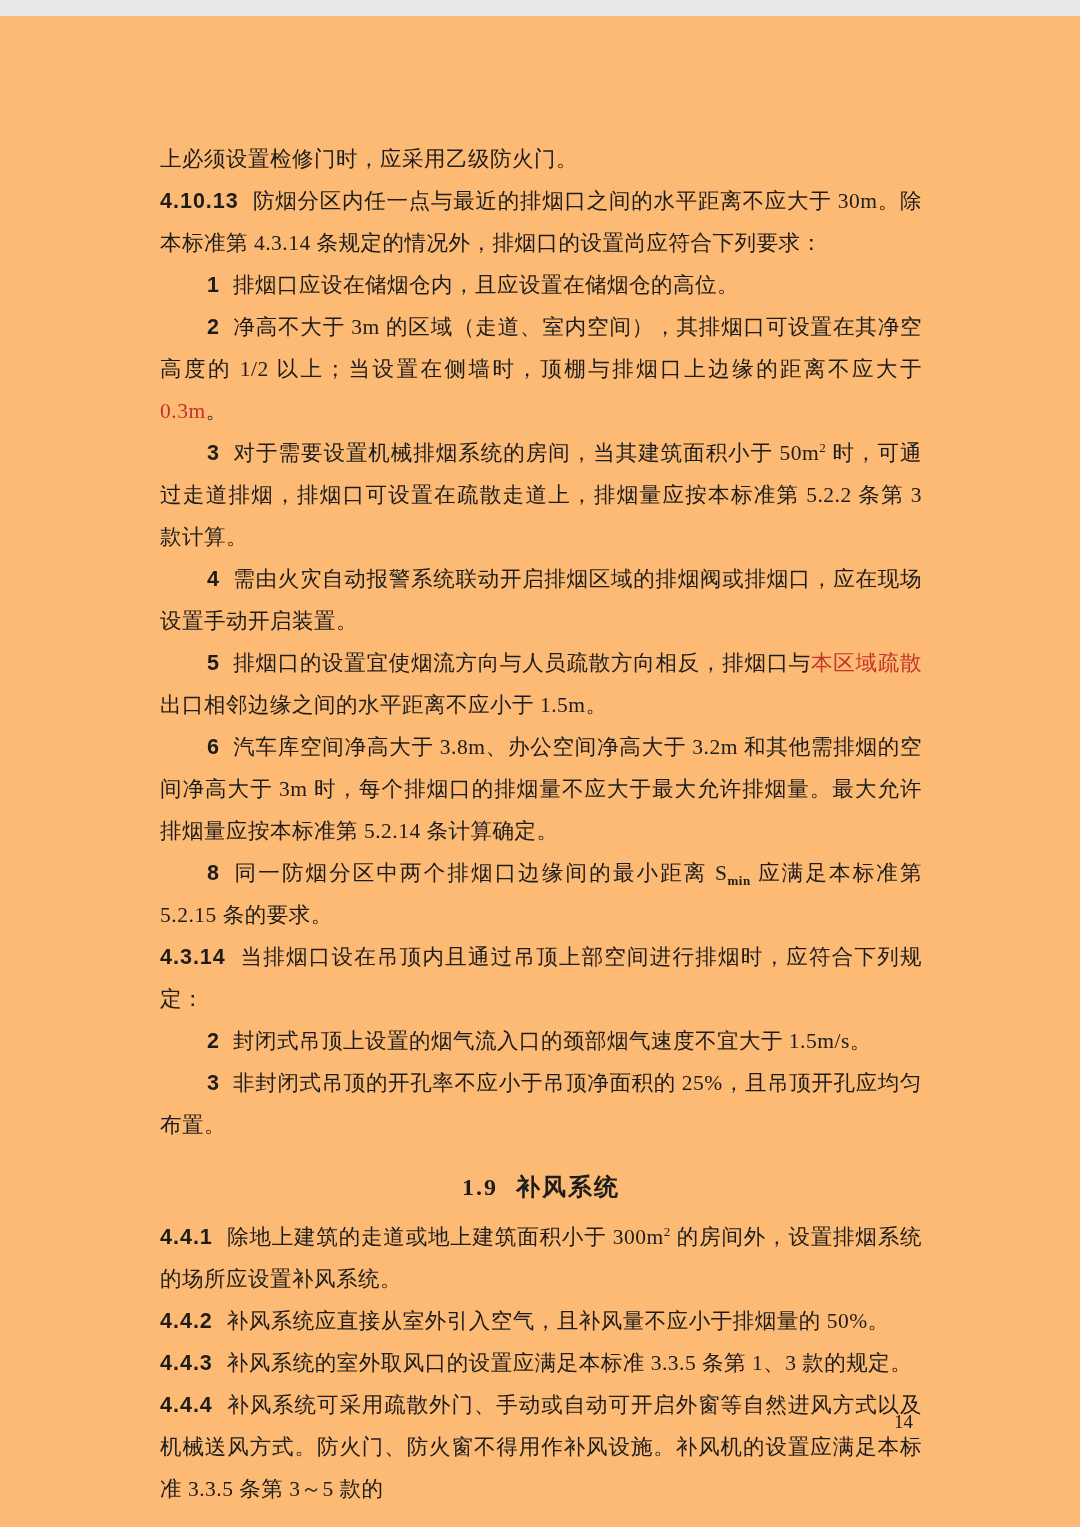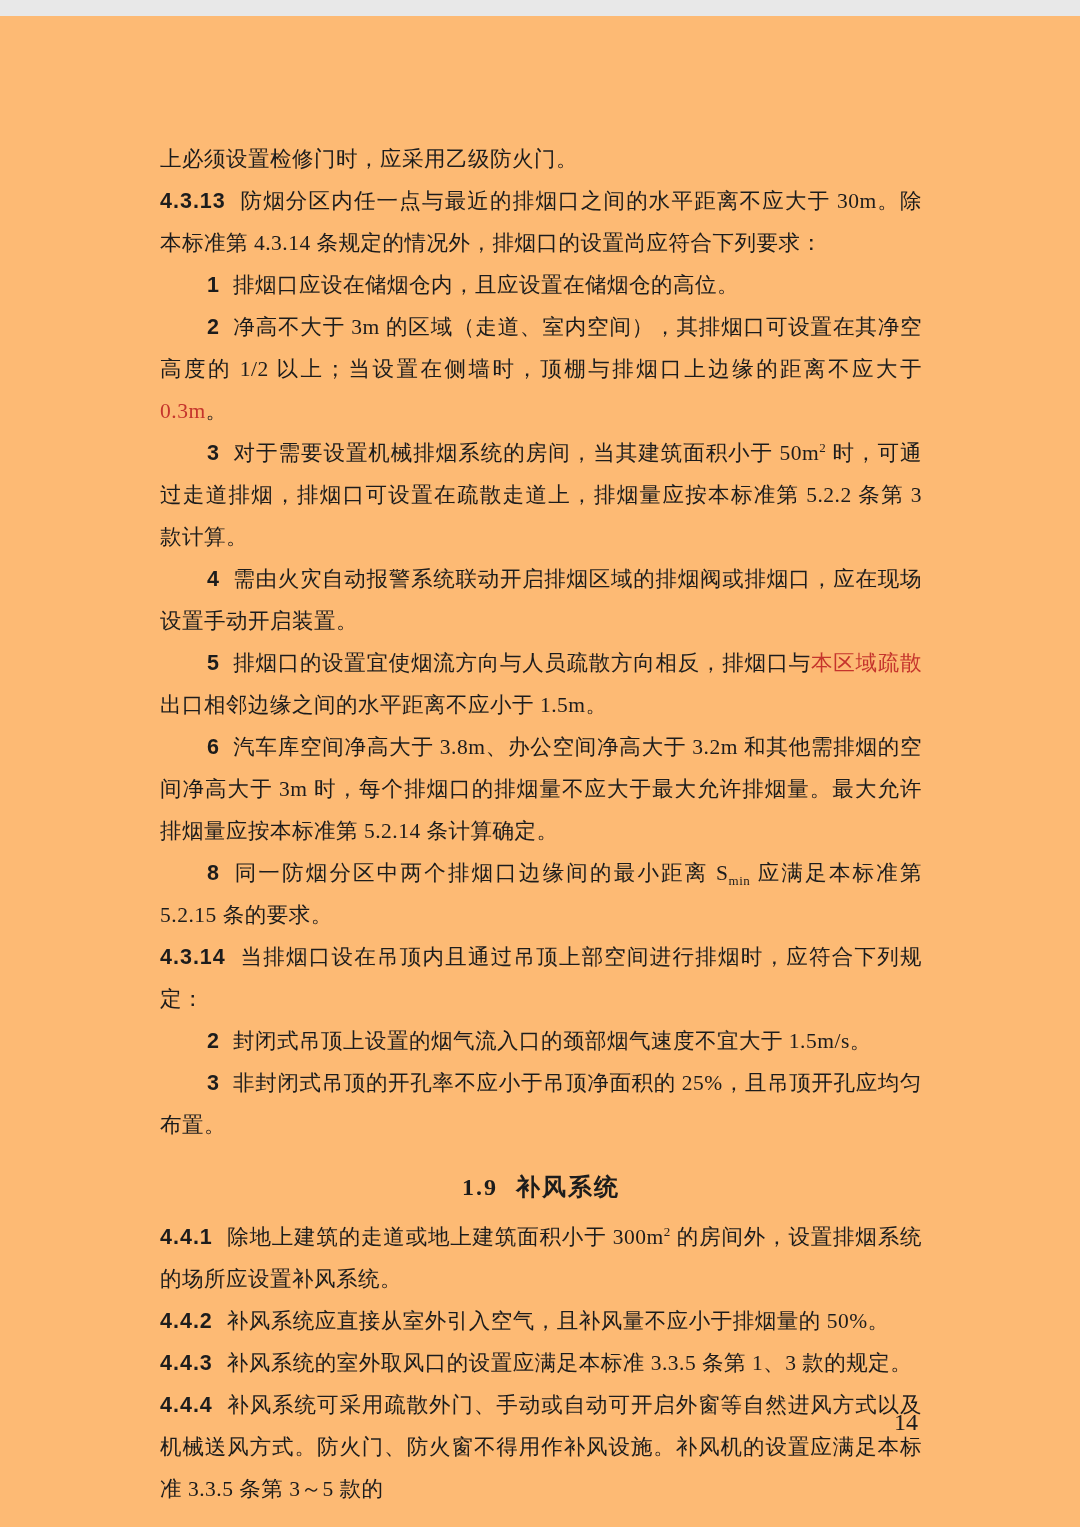--- a/index.html
+++ b/index.html
@@ -41,38 +41,38 @@
     line-height:42px;
     margin:20px 0 8px 0 !important;
     letter-spacing:2px;
   }
   p.heading .label{
     font-family:"Liberation Serif", serif;
     margin-right:18px;
     letter-spacing:2px;
   }
   .sup{font-size:13px;vertical-align:super;line-height:0;}
-  .sub{font-size:13px;vertical-align:sub;line-height:0;}
+  .sub{font-size:13px;vertical-align:sub;line-height:0;font-weight:bold;}
   .pagenum{
     position:absolute;
     left:894px;
     top:1392px;
-    font-size:24px;
+    font-size:19px;
     line-height:28px;
     font-family:"Liberation Serif", serif;
     color:#1c1c1c;
   }
 </style>
 </head>
 <body>
 
 <div class="page">
   <div class="content" style="color: rgb(28, 28, 28);">
       <p class="plain"><span>上必须设置检修门时，应采用乙级防火门。</span></p>
-      <p class="clause"><span class="label">4.3.13</span><span>防烟分区内任一点与最近的排烟口之间的水平距离不应大于 30m。除本标准第 4.3.14 条规定的情况外，排烟口的设置尚应符合下列要求：</span></p>
+      <p class="clause"><span class="label">4.10.13</span><span>防烟分区内任一点与最近的排烟口之间的水平距离不应大于 30m。除本标准第 4.3.14 条规定的情况外，排烟口的设置尚应符合下列要求：</span></p>
       <p class="item"><span class="label">1</span><span>排烟口应设在储烟仓内，且应设置在储烟仓的高位。</span></p>
       <p class="item"><span class="label">2</span><span>净高不大于 3m 的区域（走道、室内空间），其排烟口可设置在其净空高度的 1/2 以上；当设置在侧墙时，顶棚与排烟口上边缘的距离不应大于 </span><span class="red" style="color: rgb(197, 52, 44);">0.3m</span><span>。</span></p>
       <p class="item"><span class="label">3</span><span>对于需要设置机械排烟系统的房间，当其建筑面积小于 50m</span><span class="sup">2</span><span> 时，可通过走道排烟，排烟口可设置在疏散走道上，排烟量应按本标准第 5.2.2 条第 3 款计算。</span></p>
       <p class="item"><span class="label">4</span><span>需由火灾自动报警系统联动开启排烟区域的排烟阀或排烟口，应在现场设置手动开启装置。</span></p>
       <p class="item"><span class="label">5</span><span>排烟口的设置宜使烟流方向与人员疏散方向相反，排烟口与</span><span class="red" style="color: rgb(197, 52, 44);">本区域疏散</span><span>出口相邻边缘之间的水平距离不应小于 1.5m。</span></p>
       <p class="item"><span class="label">6</span><span>汽车库空间净高大于 3.8m、办公空间净高大于 3.2m 和其他需排烟的空间净高大于 3m 时，每个排烟口的排烟量不应大于最大允许排烟量。最大允许排烟量应按本标准第 5.2.14 条计算确定。</span></p>
       <p class="item"><span class="label">8</span><span>同一防烟分区中两个排烟口边缘间的最小距离 S</span><span class="sub">min</span><span> 应满足本标准第 5.2.15 条的要求。</span></p>
       <p class="clause"><span class="label">4.3.14</span><span>当排烟口设在吊顶内且通过吊顶上部空间进行排烟时，应符合下列规定：</span></p>
       <p class="item"><span class="label">2</span><span>封闭式吊顶上设置的烟气流入口的颈部烟气速度不宜大于 1.5m/s。</span></p>
       <p class="item"><span class="label">3</span><span>非封闭式吊顶的开孔率不应小于吊顶净面积的 25%，且吊顶开孔应均匀布置。</span></p>

